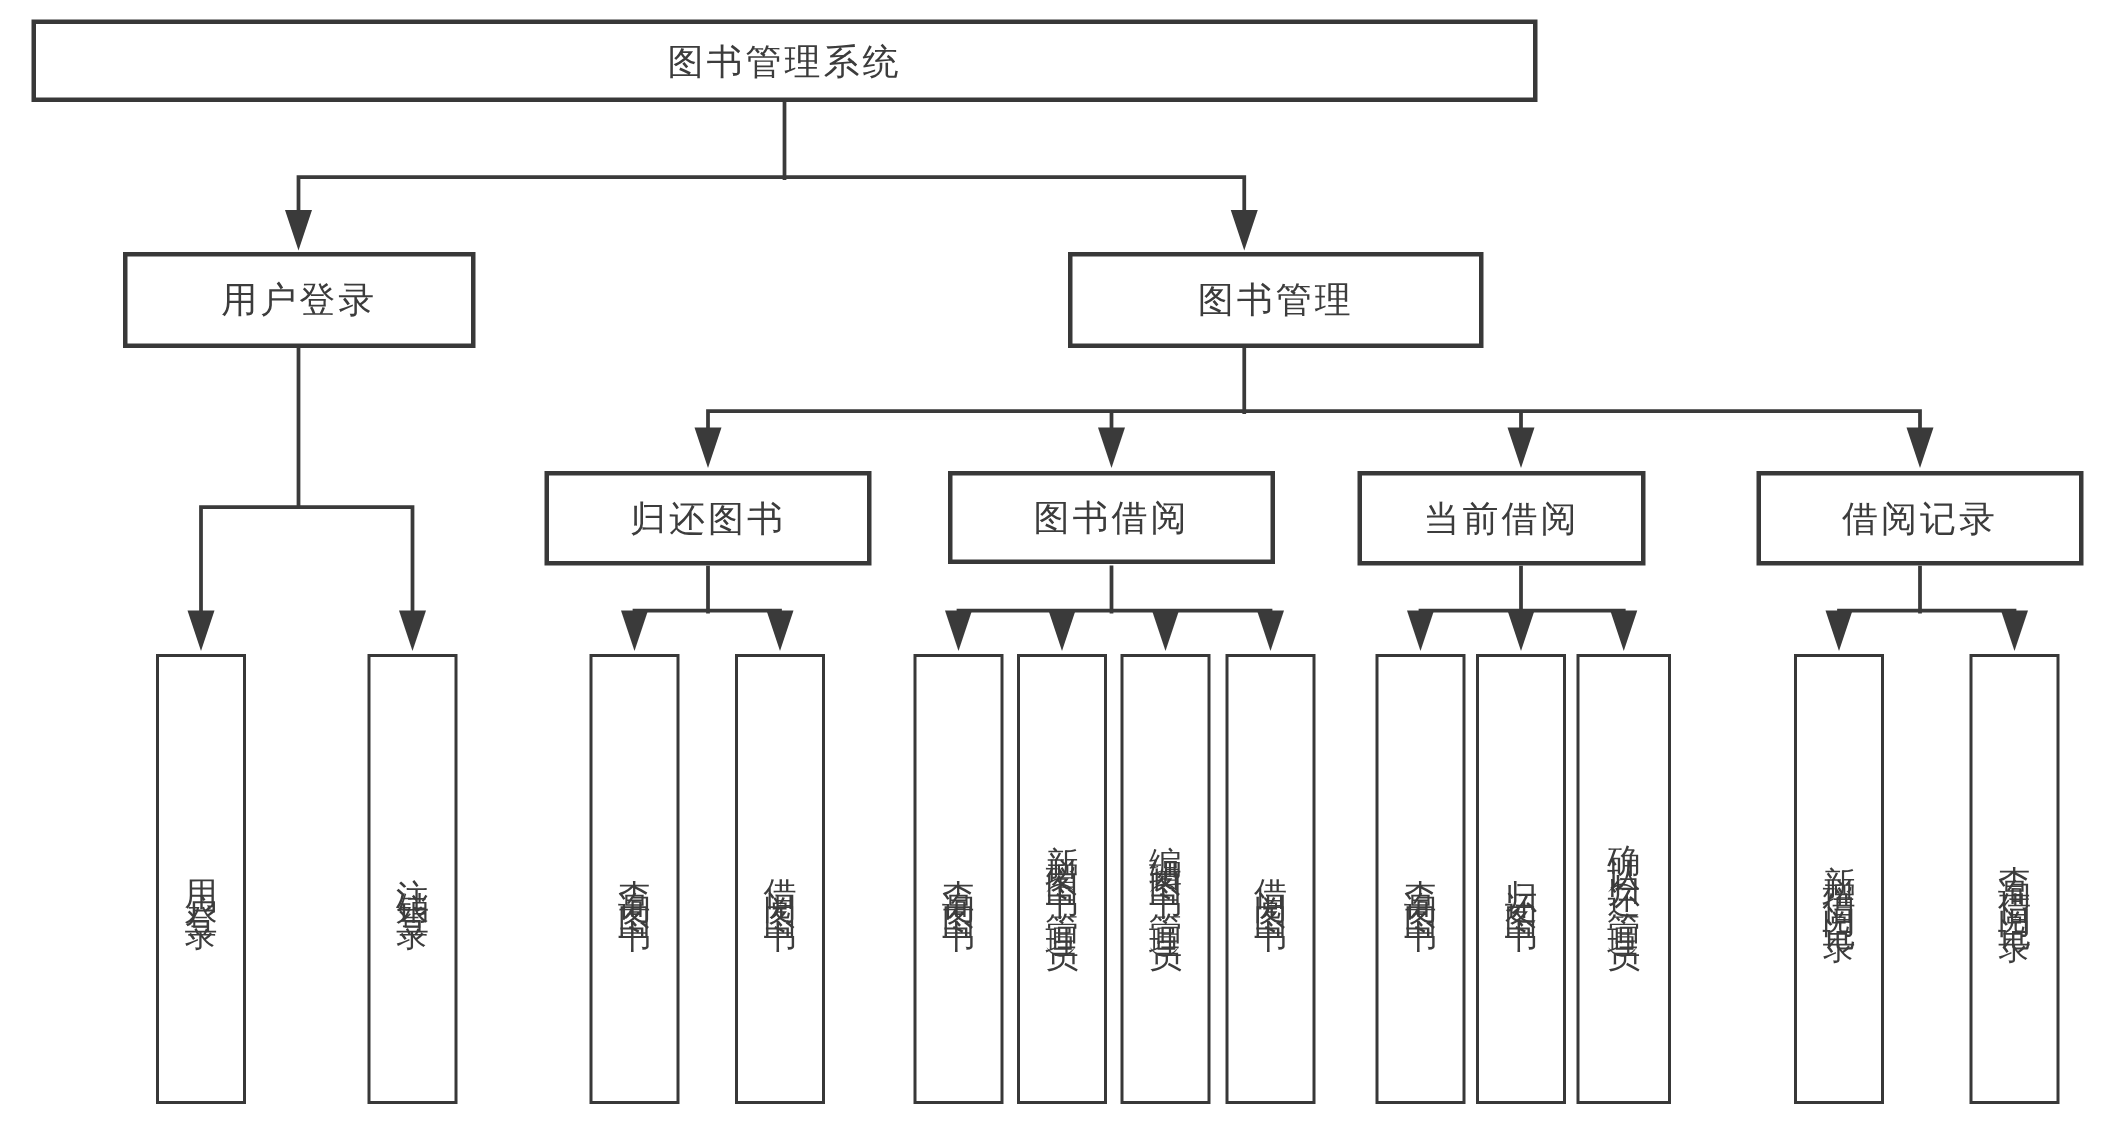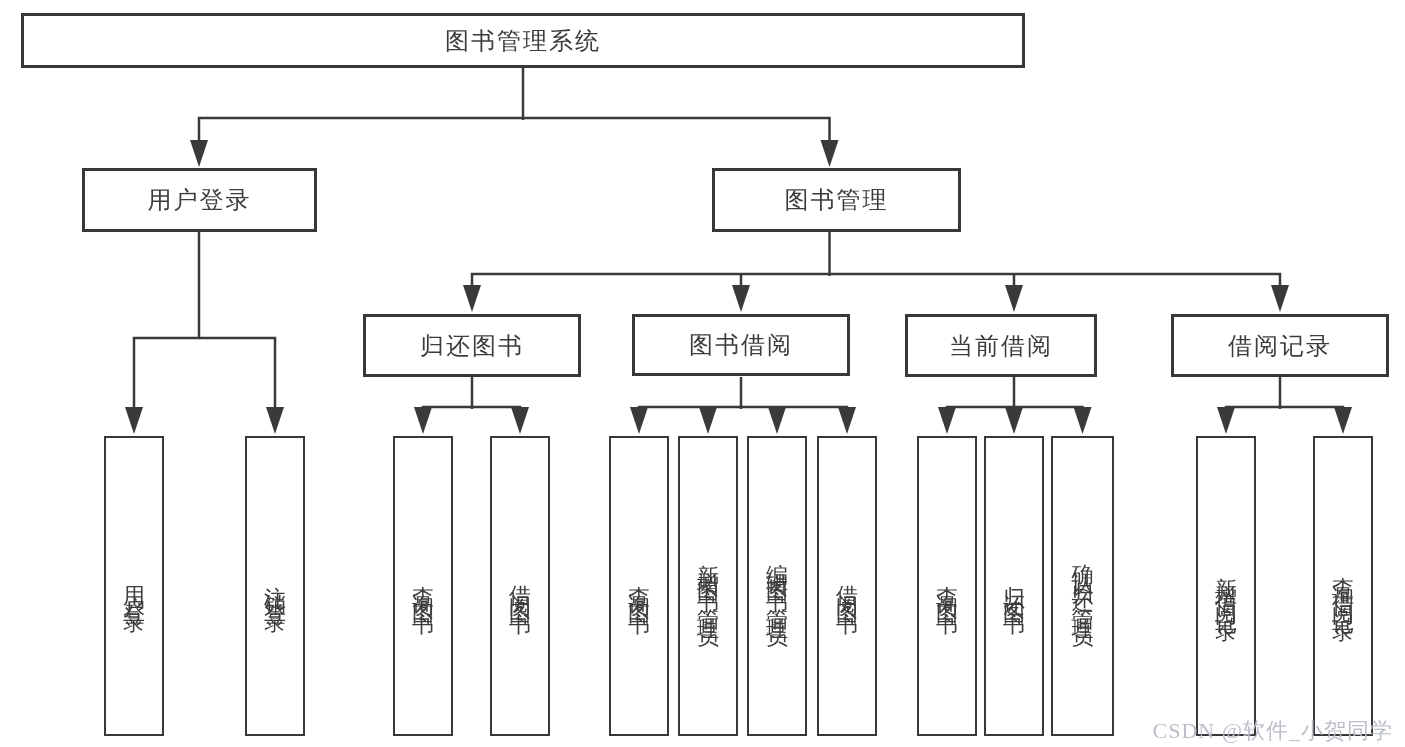--- a/index.html
+++ b/index.html
@@ -1,20 +1,20 @@
 <!DOCTYPE html>
 <html><head>
 <meta charset="utf-8">
 <style>
   * { margin:0; padding:0; box-sizing:border-box; }
   html,body { background:#ffffff; }
   .canvas {
     position:relative; width:1405px; height:747px;
     background:#ffffff; overflow:hidden;
-    font-family:Liberation Serif, serif;
+    font-family:Liberation Sans, sans-serif;
     color:#3a3a3a;
   }
   svg.wires { position:absolute; left:0; top:0; z-index:0; }
   .node {
     position:absolute; z-index:1;
     background:#ffffff; border:3px solid #383838;
     display:flex; align-items:center; justify-content:center;
     color:#3c3c3c;
   }
   .h-node { font-size:24px; letter-spacing:2px; }
@@ -70,21 +70,21 @@
     </g>
   </svg>
 
   <div class="node h-node" style="left:21px;top:13px;width:1004px;height:55px">
     <span>图书管理系统</span>
   </div>
 
   <div class="node h-node" style="left:82px;top:168px;width:235px;height:64px">
     <span>用户登录</span>
   </div>
-  <div class="node h-node" style="left:712px;top:168px;width:249px;height:64px">
+  <div class="node h-node" style="left:712px;top:168px;width:277px;height:64px">
     <span>图书管理</span>
   </div>
 
   <div class="node h-node" style="left:363px;top:314px;width:218px;height:63px">
     <span>归还图书</span>
   </div>
   <div class="node h-node" style="left:632px;top:314px;width:218px;height:62px">
     <span>图书借阅</span>
   </div>
   <div class="node h-node" style="left:905px;top:314px;width:192px;height:63px">
@@ -131,15 +131,14 @@
     <span>确认归还（管理员）</span>
   </div>
 
   <div class="node leaf" style="left:1196px;top:436px;width:60px;height:300px">
     <span>新增借阅记录</span>
   </div>
   <div class="node leaf" style="left:1313px;top:436px;width:60px;height:300px">
     <span>查询借阅记录</span>
   </div>
 
-  <div class="watermark">CSDN @软件_小贺同学</div>
 
 </div>
 
 </body></html>

